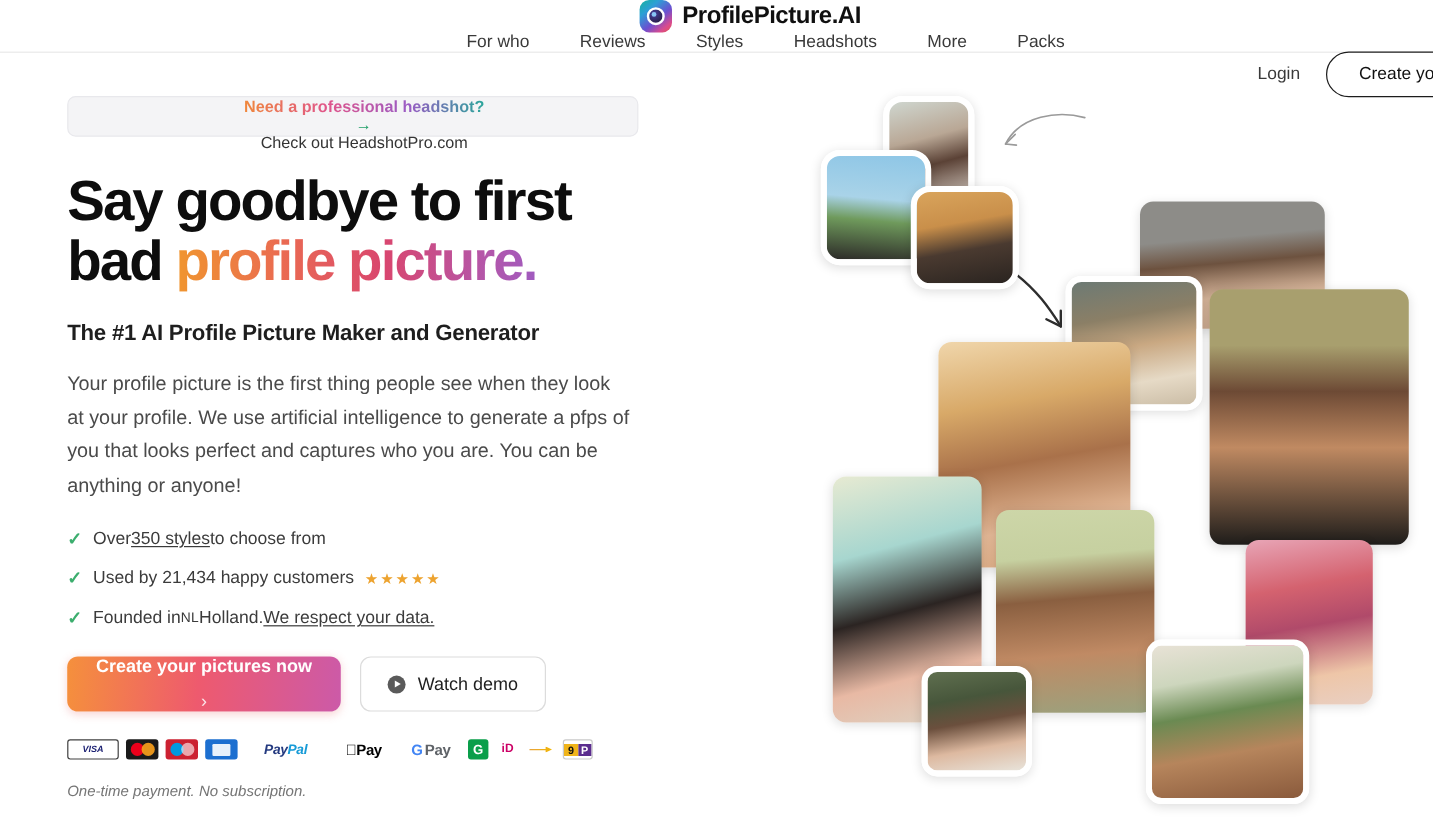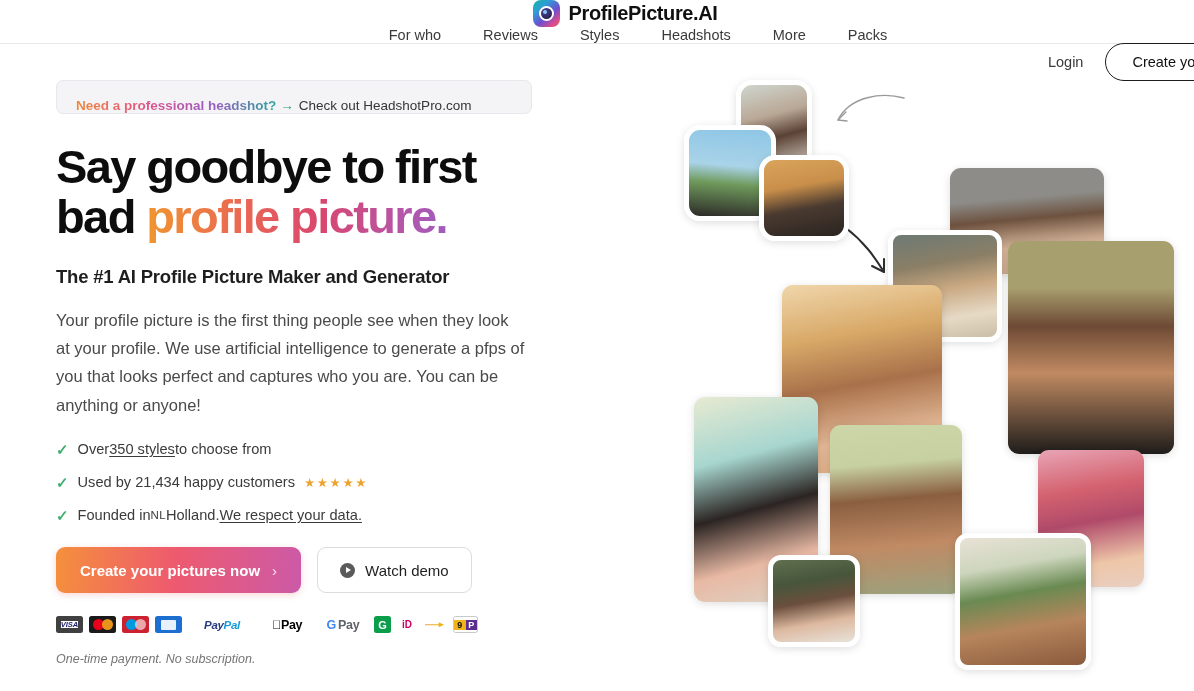--- a/index.html
+++ b/index.html
@@ -73,22 +73,23 @@
   }
 
   
   .left {
     position: absolute; left: 56px; top: 80px; width: 500px;
   }
   .promo {
     width: 476px; height: 34px;
     background: #f4f4f6; border: 1px solid #e8e8ec;
     border-radius: 7px;
-    display: flex; align-items: flex-end; padding-left: 19px;
+    display: flex; align-items: center; padding-left: 19px;
     font-size: 13.5px;
+    flex-direction: column;
   }
   .promo-grad {
     font-weight: bold;
     background: linear-gradient(90deg,#f0883b 0%,#e0558b 35%,#9b5bc4 68%,#2aa69a 100%);
     -webkit-background-clip: text; background-clip: text;
     -webkit-text-fill-color: transparent; color: transparent;
   }
   .promo-arrow { color: #23a06a; margin: 0 5px 0 4px; font-weight: bold; }
   .promo-rest { color: #353535; }
 
@@ -128,20 +129,21 @@
 
   .cta-row { display: flex; align-items: center; gap: 16px; margin-top: 24px; }
   .cta-primary {
     height: 46px; border: none; border-radius: 9px;
     padding: 0 24px; cursor: pointer;
     background: linear-gradient(95deg,#f5903c 0%,#ee5a6e 48%,#cc5aa8 100%);
     color: #fff; font-size: 15px; font-weight: bold;
     display: flex; align-items: center; gap: 12px;
     font-family: "Liberation Sans", sans-serif;
     box-shadow: 0 2px 7px rgba(235,110,110,.28);
+    flex-direction: column;
   }
   .cta-chev { font-weight: normal; font-size: 15px; opacity: .85; }
   .cta-secondary {
     height: 46px; border: 1px solid #dcdcdc; border-radius: 9px;
     background: #fff; padding: 0 22px; cursor: pointer;
     display: flex; align-items: center; gap: 10px;
     font-size: 15px; color: #1f1f1f;
     font-family: "Liberation Sans", sans-serif;
   }
   .play {
@@ -155,21 +157,21 @@
     border-bottom: 3.2px solid transparent;
     margin-left: 1.5px;
   }
 
   .pay-row { display: flex; align-items: center; gap: 6px; margin-top: 23px; }
   .pay {
     height: 17px; border-radius: 2.5px;
     display: flex; align-items: center; justify-content: center;
     font-size: 8px; font-weight: bold; overflow: hidden; flex: none;
   }
-  .pay-visa { width: 27px; background:#fff; border:5px solid #404040; color:#1a1f71; font-size:7.5px; font-style:italic; }
+  .pay-visa { width: 43px; background:#fff; border:1px solid #404040; color:#1a1f71; font-size:7.5px; font-style:italic; }
   .pay-mc   { width: 27px; background:#1a1a1a; position:relative; }
   .pay-mc::before, .pay-mc::after {
     content:""; position:absolute; top:3px; width:11px; height:11px; border-radius:50%;
   }
   .pay-mc::before { left:3.5px; background:#eb001b; }
   .pay-mc::after  { right:3.5px; background:#f79e1b; opacity:.92; }
   .pay-maestro { width:27px; background:#cc2131; position:relative; }
   .pay-maestro::before{content:"";position:absolute;top:3px;left:3.5px;width:11px;height:11px;border-radius:50%;background:#0099df;}
   .pay-maestro::after{content:"";position:absolute;top:3px;right:3.5px;width:11px;height:11px;border-radius:50%;background:#fff;opacity:.6;}
   .pay-card4 { width:27px; background:#1c6fd0; position:relative; }

